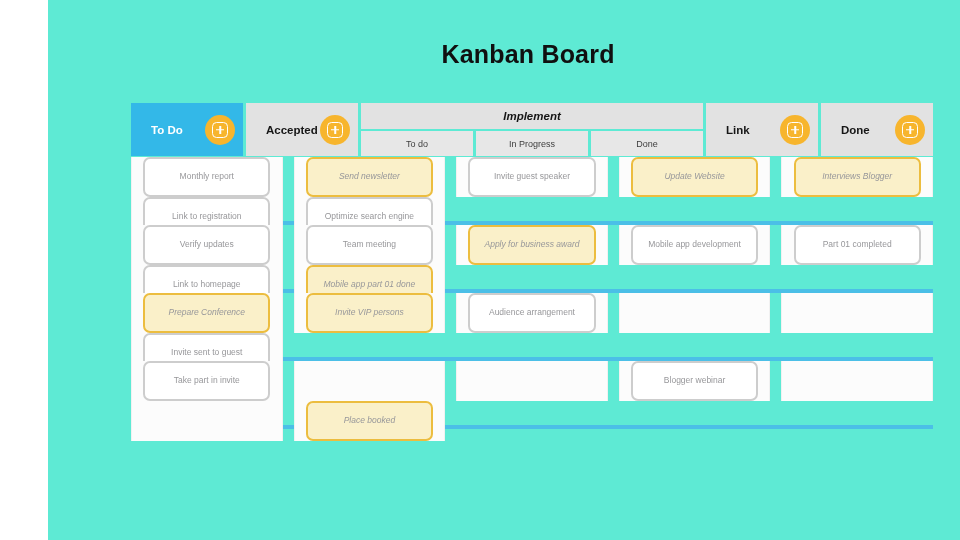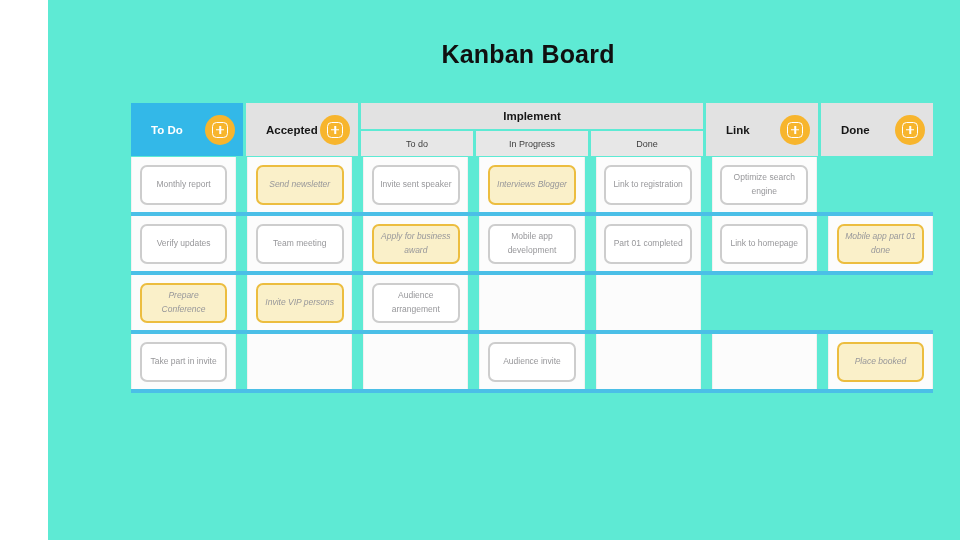--- a/index.html
+++ b/index.html
@@ -23,28 +23,28 @@
   .add-btn{width:30px;height:30px;border-radius:50%;background:#F7B52D;flex:0 0 auto;
            display:flex;align-items:center;justify-content:center;cursor:pointer;}
   .add-sq{width:14px;height:14px;border:1.4px solid #fff;border-radius:4.5px;position:relative;}
   .add-sq::before,.add-sq::after{content:"";position:absolute;left:50%;top:50%;
            transform:translate(-50%,-50%);background:#fff;}
   .add-sq::before{width:8px;height:1.5px;}
   .add-sq::after{width:1.5px;height:8px;}
 
   .impl-group{grid-column:3 / span 3;display:flex;flex-direction:column;row-gap:2px;}
   .impl-top{background:#E2E2E2;height:26px;display:flex;align-items:center;justify-content:center;
-            font-size:11.5px;font-weight:700;color:#161616;}
+            font-size:11.5px;font-weight:700;color:#161616;font-style:italic;}
   .impl-subs{display:grid;grid-template-columns:repeat(3,1fr);column-gap:3px;flex:1;}
   .impl-sub{background:#E7E7E7;display:flex;align-items:center;justify-content:center;
             font-size:9px;color:#3e3e3e;}
 
   
   .board-body{margin-top:1px;}
-  .board-row{display:grid;grid-template-columns:repeat(7,1fr);column-gap:11px;height:55px;}
+  .board-row{display:grid;grid-template-columns:repeat(5,1fr);column-gap:11px;height:64px;}
   .cell{background:#FCFCFC;border-left:1px solid #F1F1F1;border-right:1px solid #F1F1F1;
         display:flex;align-items:center;justify-content:center;}
   .row-divider{height:4px;background:#4BBFE7;}
 
   .card{width:85%;min-height:40px;box-sizing:border-box;background:#fff;
         border:2px solid #CDCDCD;border-radius:7px;display:flex;align-items:center;
         justify-content:center;text-align:center;font-size:8.5px;line-height:1.55;
         color:#97979A;padding:3px 6px;cursor:pointer;}
   .card.highlight{border:2.5px solid #ECBD3F;background:#FAF0C9;font-style:italic;}
 </style>
@@ -99,21 +99,24 @@
 
     <div class="board-body">
         <div class="board-row">
           <div class="cell">
             <div class="card">Monthly report</div>
           </div>
           <div class="cell">
             <div class="card highlight">Send newsletter</div>
           </div>
           <div class="cell">
-            <div class="card">Invite sent speaker</div>
+            <div class="card">Invite guest speaker</div>
+          </div>
+          <div class="cell">
+            <div class="card highlight">Update Website</div>
           </div>
           <div class="cell">
             <div class="card highlight">Interviews Blogger</div>
           </div>
           <div class="cell">
             <div class="card">Link to registration</div>
           </div>
           <div class="cell">
             <div class="card">Optimize search engine</div>
           </div>
@@ -148,30 +151,33 @@
             <div class="card highlight">Prepare Conference</div>
           </div>
           <div class="cell">
             <div class="card highlight">Invite VIP persons</div>
           </div>
           <div class="cell">
             <div class="card">Audience arrangement</div>
           </div>
           <div class="cell"></div>
           <div class="cell"></div>
+          <div class="cell">
+            <div class="card">Invite sent to guest</div>
+          </div>
         </div>
         <div class="row-divider"></div>
         <div class="board-row">
           <div class="cell">
             <div class="card">Take part in invite</div>
           </div>
           <div class="cell"></div>
           <div class="cell"></div>
           <div class="cell">
-            <div class="card">Audience invite</div>
+            <div class="card">Blogger webinar</div>
           </div>
           <div class="cell"></div>
           <div class="cell"></div>
           <div class="cell">
             <div class="card highlight">Place booked</div>
           </div>
         </div>
         <div class="row-divider"></div>
       </div>
 

